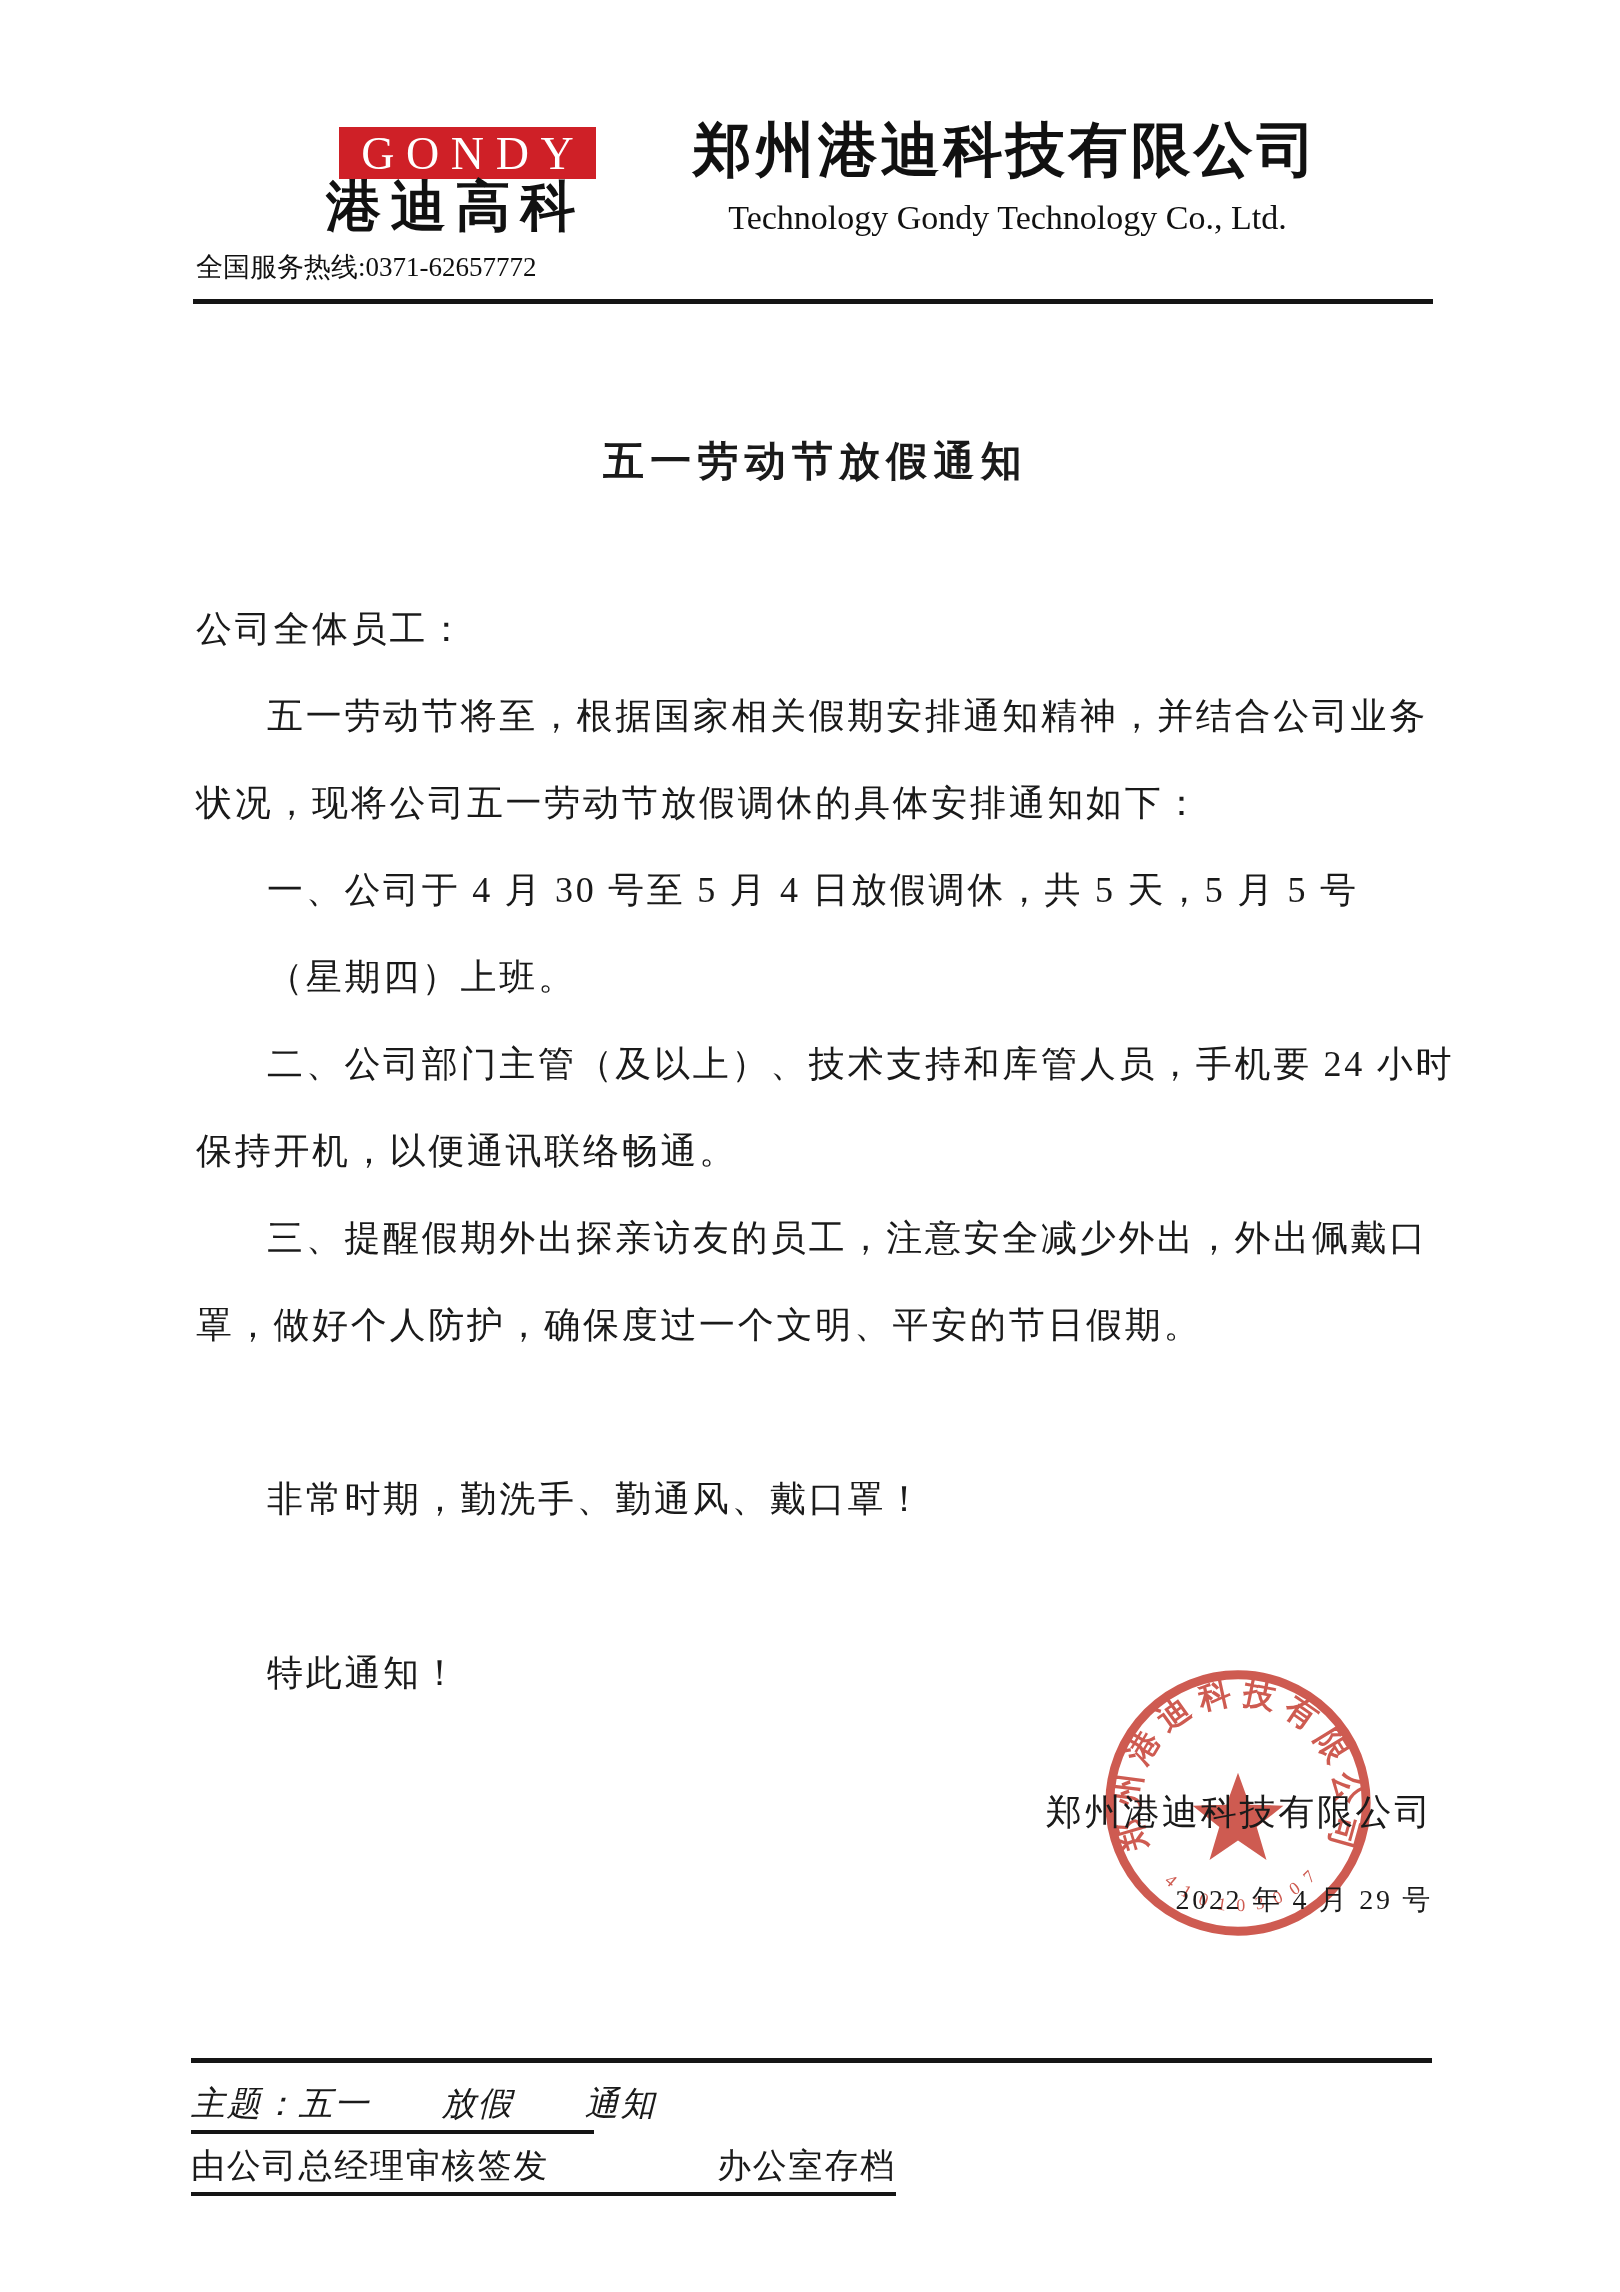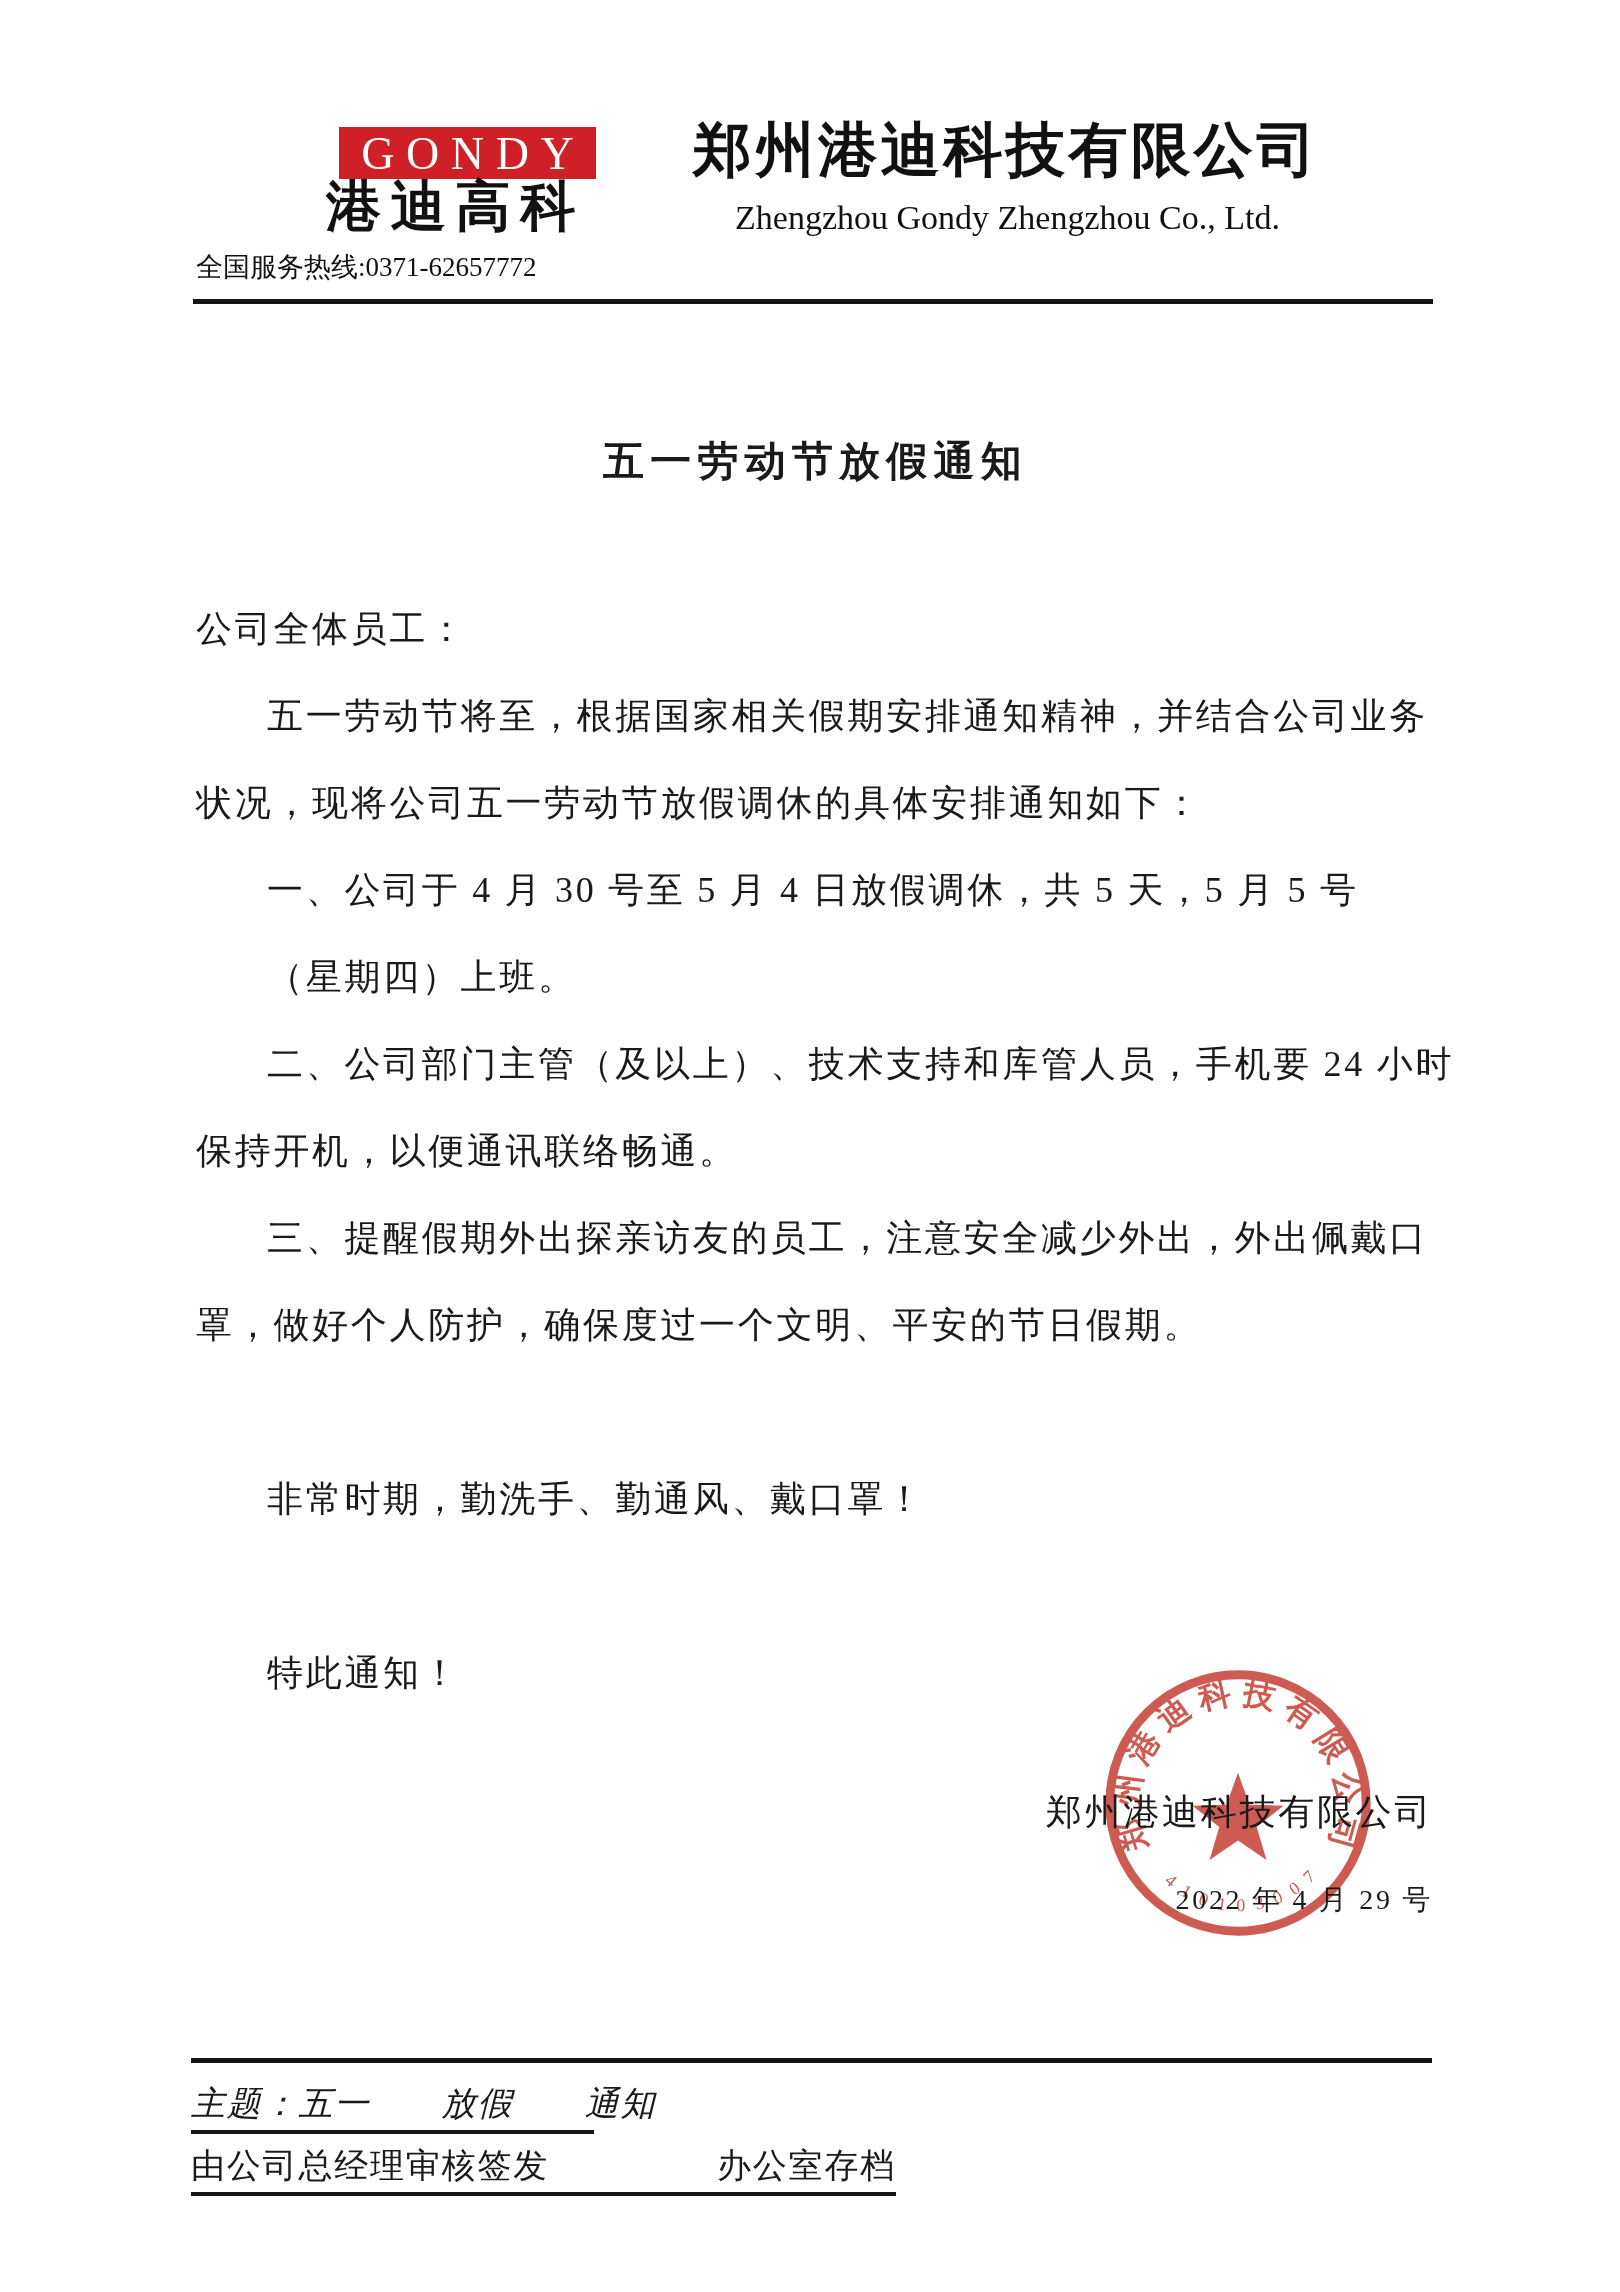--- a/index.html
+++ b/index.html
@@ -92,21 +92,21 @@
 <body>
 
 <div class="page">
 
   <div class="logo-box">
     <span>GONDY</span>
   </div>
   <div class="logo-cn">港迪高科</div>
 
   <div class="company-cn">郑州港迪科技有限公司</div>
-  <div class="company-en">Zhengzhou Gondy Zhengzhou Co., Ltd.</div>
+  <div class="company-en">Technology Gondy Technology Co., Ltd.</div>
 
   <div class="address-row">
     <span>全国服务热线:0371-62657772</span>
   </div>
   <div class="header-rule"></div>
 
   <div class="doc-title">五一劳动节放假通知</div>
 
   <div class="body-block">
     <div class="line">公司全体员工：</div>

